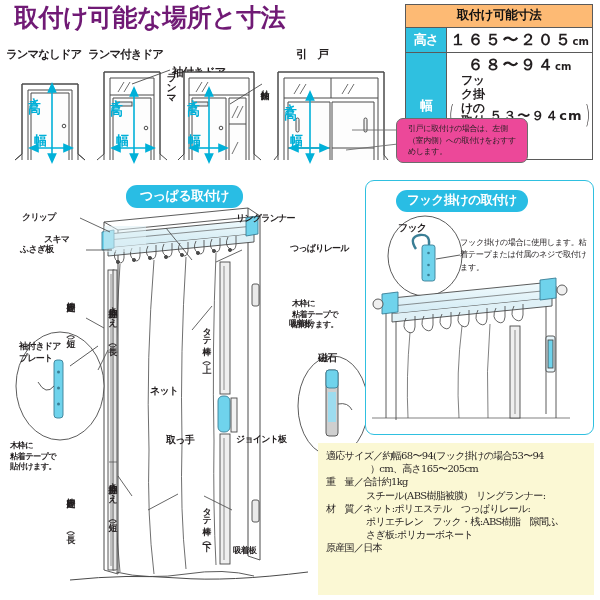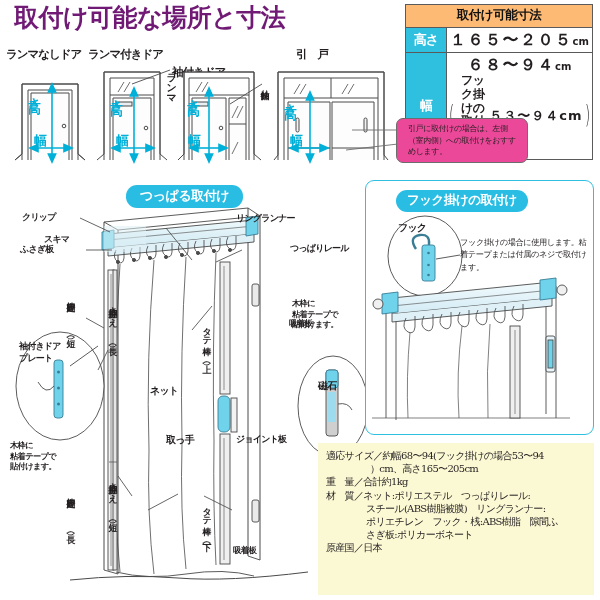--- a/index.html
+++ b/index.html
@@ -394,21 +394,21 @@
   <div class="abs lbv" style="left:200px;top:500px;">タテ棒</div>
   <div class="abs lbv" style="left:200px;top:538px;">（下）</div>
 
   <div class="abs lb" style="left:150px;top:385px;font-size:10px;">ネット</div>
   <div class="abs lb" style="left:166px;top:434px;font-size:10px;">取っ手</div>
   <div class="abs lb" style="left:236px;top:434px;">ジョイント板</div>
 
   <div class="abs lbsm" style="left:292px;top:298px;white-space:pre;">木枠に
 粘着テープで
 貼付けます。</div>
-  <div class="abs lb" style="left:318px;top:352px;font-size:10px;margin-top:28px;">磁石</div>
+  <div class="abs lb" style="left:318px;top:352px;font-size:10px;">磁石</div>
 
   <div class="abs lb" style="left:289px;top:318px;font-size:8.5px;">吸着板</div>
   <div class="abs lb" style="left:233px;top:545px;font-size:8.5px;">吸着板</div>
 
   <div class="abs lb" style="left:236px;top:213px;">リングランナー</div>
   <div class="abs lb" style="left:290px;top:243px;">つっぱりレール</div>
 
   <div class="abs" id="hookpanel"></div>
   <div class="abs" style="left:396px;top:189px;">
     <span class="pill" style="font-size:12.5px;padding:2px 11px 3px;">フック掛けの取付け</span>
@@ -469,20 +469,20 @@
 
       <rect x="176" y="68" width="9" height="36" rx="2" fill="#e8f6fb" stroke="#4a4a4a"></rect>
       <rect x="178" y="72" width="5" height="28" fill="#6fd3ec"></rect>
     </g>
   </svg>
 
   <div class="abs" id="specbox">
     <div class="line">適応サイズ／約幅68〜94(フック掛けの場合53〜94</div>
     <div class="line ind2">）cm、高さ165〜205cm</div>
     <div class="line">重　量／合計約1kg</div>
+    <div class="line ind">スチール(ABS樹脂被膜)　リングランナー:</div>
     <div class="line">材　質／ネット:ポリエステル　つっぱりレール:</div>
-    <div class="line ind">スチール(ABS樹脂被膜)　リングランナー:</div>
     <div class="line ind">ポリエチレン　フック・桟:ABS樹脂　隙間ふ</div>
     <div class="line ind">さぎ板:ポリカーボネート</div>
     <div class="line">原産国／日本</div>
   </div>
 
 </div>
 
 </body></html>

